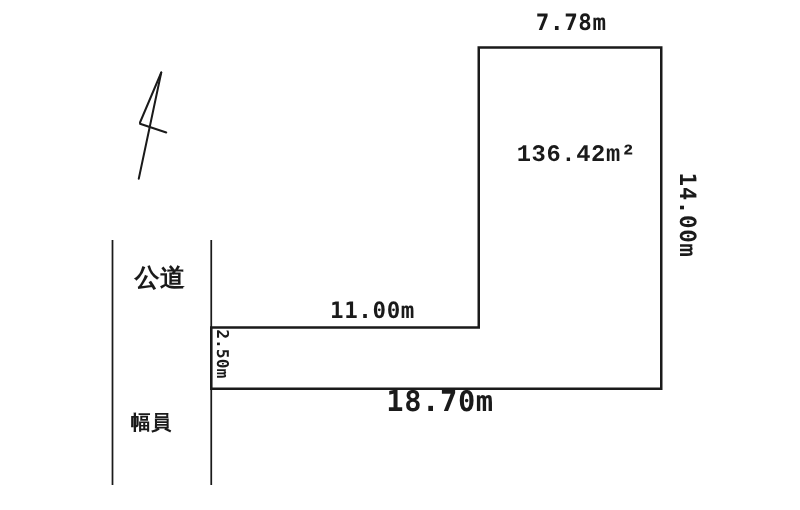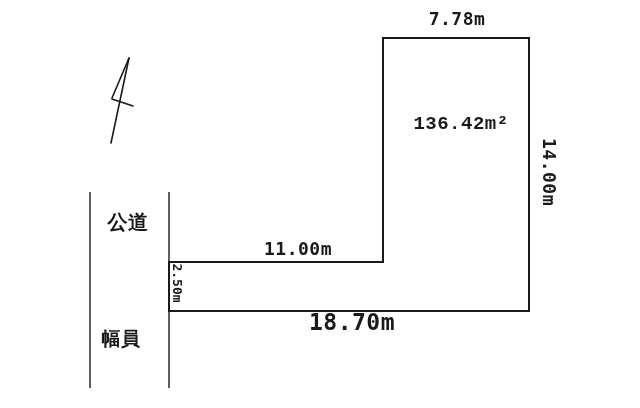--- a/index.html
+++ b/index.html
@@ -32,21 +32,21 @@
     line-height: 1;
   }
   .label.rot {
     transform: translate(-50%, -50%) rotate(90deg);
   }
   .dim { font-size: 18px; }
   .dim-lg { font-size: 23px; text-align: center; }
   .dim-sm { font-size: 13px; letter-spacing: 0px; }
   .area { font-size: 19px; font-family: Liberation Mono, monospace; }
   .cjk { font-size: 20px; font-family: "DejaVu Sans", sans-serif; }
-  .cjk-sm { font-size: 19px; font-family: "DejaVu Sans", sans-serif; }
+  .cjk-sm { font-size: 16px; font-family: "DejaVu Sans", sans-serif; }
 </style>
 </head>
 <body>
 
 <div class="canvas">
 
   <svg class="drawing" viewBox="0 0 640 408" xmlns="http://www.w3.org/2000/svg">
 
     <g stroke="#1a1a1a" stroke-width="1.4" fill="none">
       <line x1="90" y1="192" x2="90" y2="388"></line>

